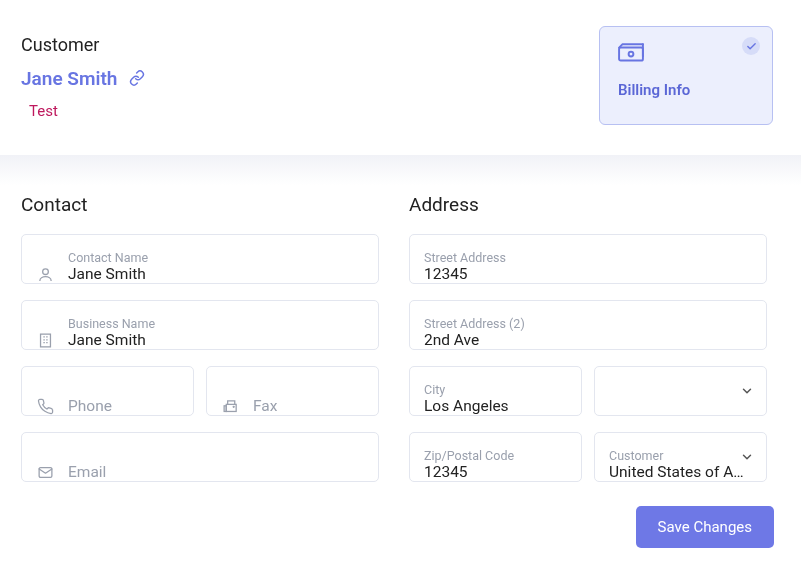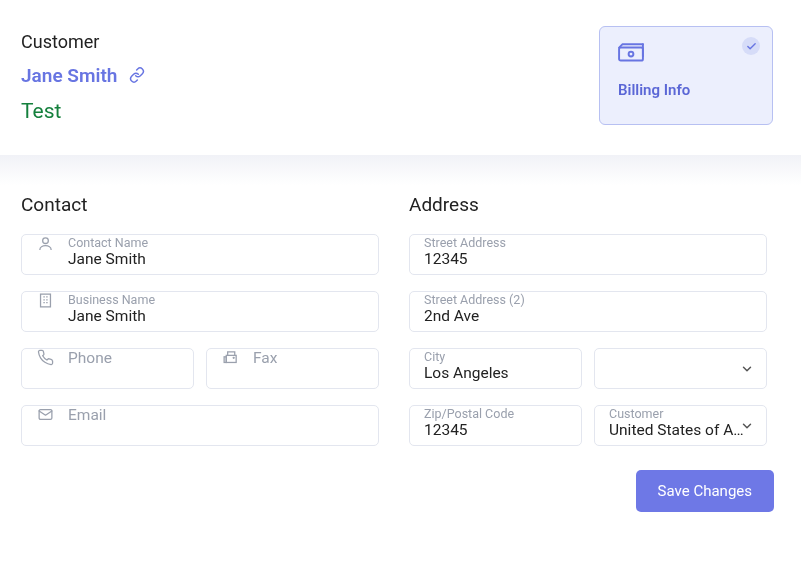--- a/index.html
+++ b/index.html
@@ -27,22 +27,23 @@
       gap: 12px;
       margin-bottom: 12px;
     }
     .customer-name {
       color: #6875e2;
       font-size: 19px;
       font-weight: 600;
     }
     .link-icon { color: #6875e2; }
     .customer-sub {
-      font-size: 21px;
-      color: #15803d;
+      font-size: 15px;
+      color: #be185d;
+      margin-left: 8px;
     }
     .tabs {
       display: flex;
       gap: 16px;
     }
     .tab-card {
       width: 174px;
       height: 99px;
       border: 1px solid #e3e6ef;
       border-radius: 6px;
@@ -89,23 +90,23 @@
     .col { flex: 1; min-width: 0;}
     .section-title {
       font-size: 19px;
       color: #222;
       margin-bottom: 18px;
     }
     .field {
       border: 1px solid #e3e6ef;
       border-radius: 5px;
       display: flex;
-      align-items: flex-start;
+      align-items: flex-end;
       padding: 0 14px;
-      height: 41px;
+      height: 50px;
       margin-bottom: 16px;
       background: #fff;
       min-width: 0;
     }
     .field .ficon {
       color: #9aa0ad;
       margin-right: 14px;
       flex-shrink: 0;
       width: 18px;
       display: flex; align-items: center; justify-content: center;

